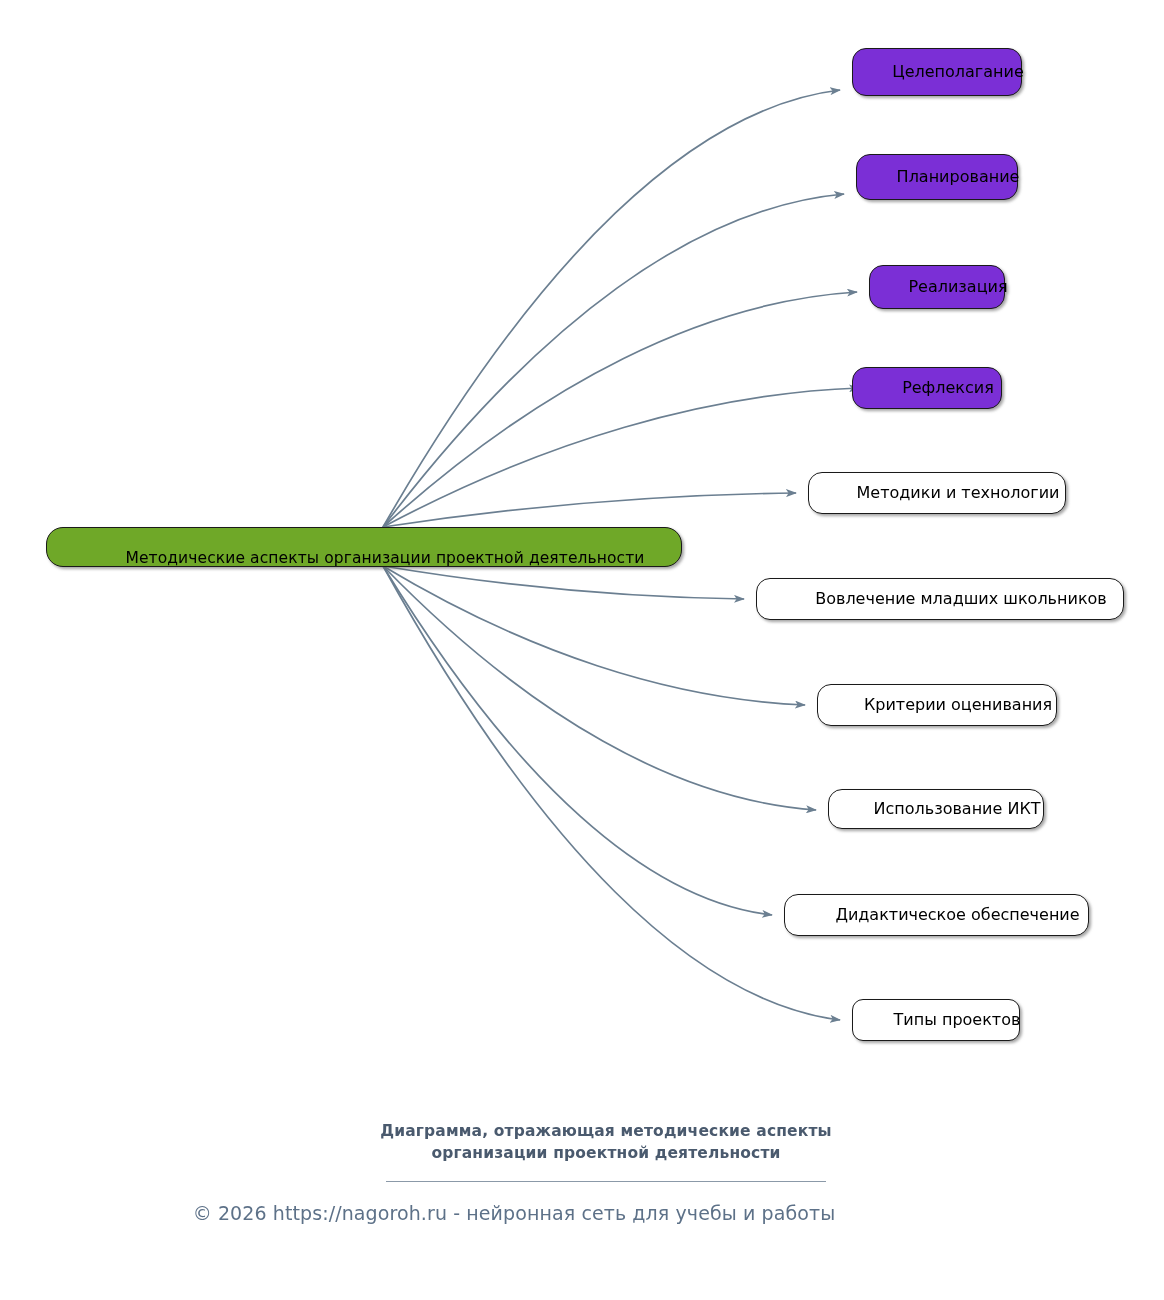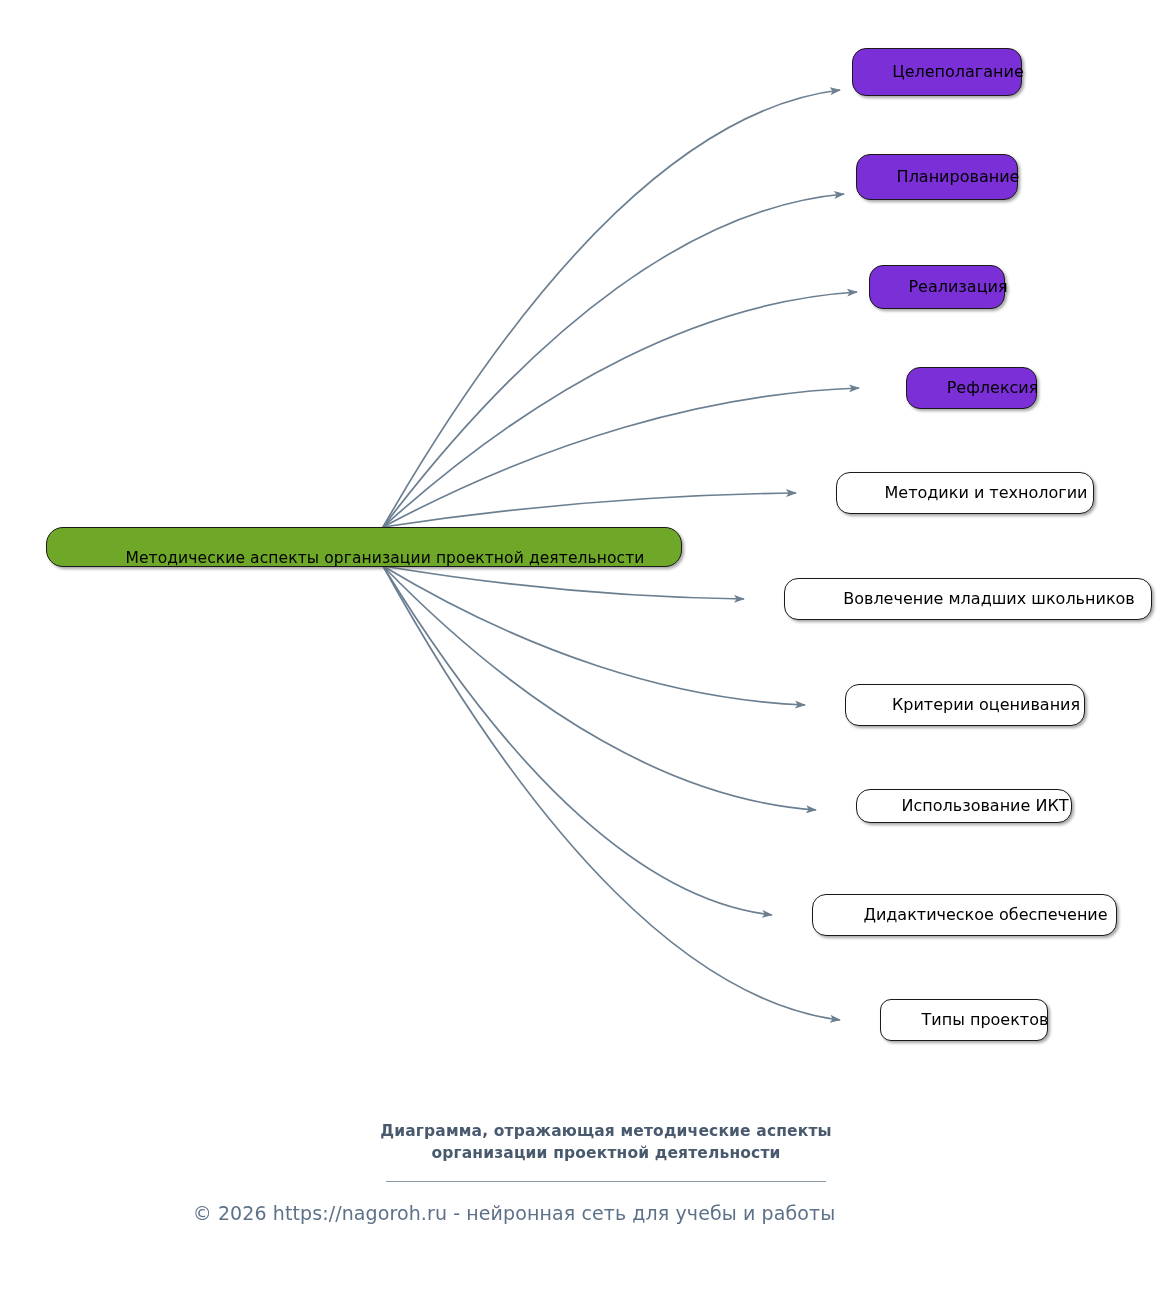--- a/index.html
+++ b/index.html
@@ -64,21 +64,20 @@
   .node.highlight {
     background: #7b2fd6;
     font-size: 16px;
     font-weight: 400;
   }
 
   .node.plain {
     background: #ffffff;
     font-size: 16px;
     font-weight: 400;
-    margin-left: 28px;
   }
 
   
   #caption-block {
     position: absolute;
     left: 0;
     top: 1120px;
     width: 1164px;
     text-align: center;
     padding-left: 24px;
@@ -141,33 +140,33 @@
   <div id="branch-nodes">
       <div class="node highlight" style="left: 852px; top: 48px; width: 170px; height: 48px; background: rgb(123, 47, 214);">
         <span class="node-label">Целеполагание</span>
       </div>
       <div class="node highlight" style="left: 856px; top: 154px; width: 162px; height: 46px; background: rgb(123, 47, 214);">
         <span class="node-label">Планирование</span>
       </div>
       <div class="node highlight" style="left: 869px; top: 265px; width: 136px; height: 44px; background: rgb(123, 47, 214);">
         <span class="node-label">Реализация</span>
       </div>
-      <div class="node highlight" style="left: 906px; top: 367px; width: 131px; height: 42px; background: rgb(123, 47, 214);">
+      <div class="node highlight" style="left: 852px; top: 367px; width: 150px; height: 42px; background: rgb(123, 47, 214);">
         <span class="node-label">Рефлексия</span>
       </div>
       <div class="node plain" style="left: 808px; top: 472px; width: 258px; height: 42px; background: rgb(255, 255, 255);">
         <span class="node-label">Методики и технологии</span>
       </div>
       <div class="node plain" style="left: 756px; top: 578px; width: 368px; height: 42px; background: rgb(255, 255, 255);">
         <span class="node-label">Вовлечение младших школьников</span>
       </div>
       <div class="node plain" style="left: 817px; top: 684px; width: 240px; height: 42px; background: rgb(255, 255, 255);">
         <span class="node-label">Критерии оценивания</span>
       </div>
-      <div class="node plain" style="left: 828px; top: 789px; width: 216px; height: 34px; background: rgb(255, 255, 255);">
+      <div class="node plain" style="left: 828px; top: 789px; width: 216px; height: 40px; background: rgb(255, 255, 255);">
         <span class="node-label">Использование ИКТ</span>
       </div>
       <div class="node plain" style="left: 784px; top: 894px; width: 305px; height: 42px; background: rgb(255, 255, 255);">
         <span class="node-label">Дидактическое обеспечение</span>
       </div>
       <div class="node plain" style="left: 852px; top: 999px; width: 168px; height: 42px; background: rgb(255, 255, 255); border-radius: 11px;">
         <span class="node-label">Типы проектов</span>
       </div>
     </div>
 

